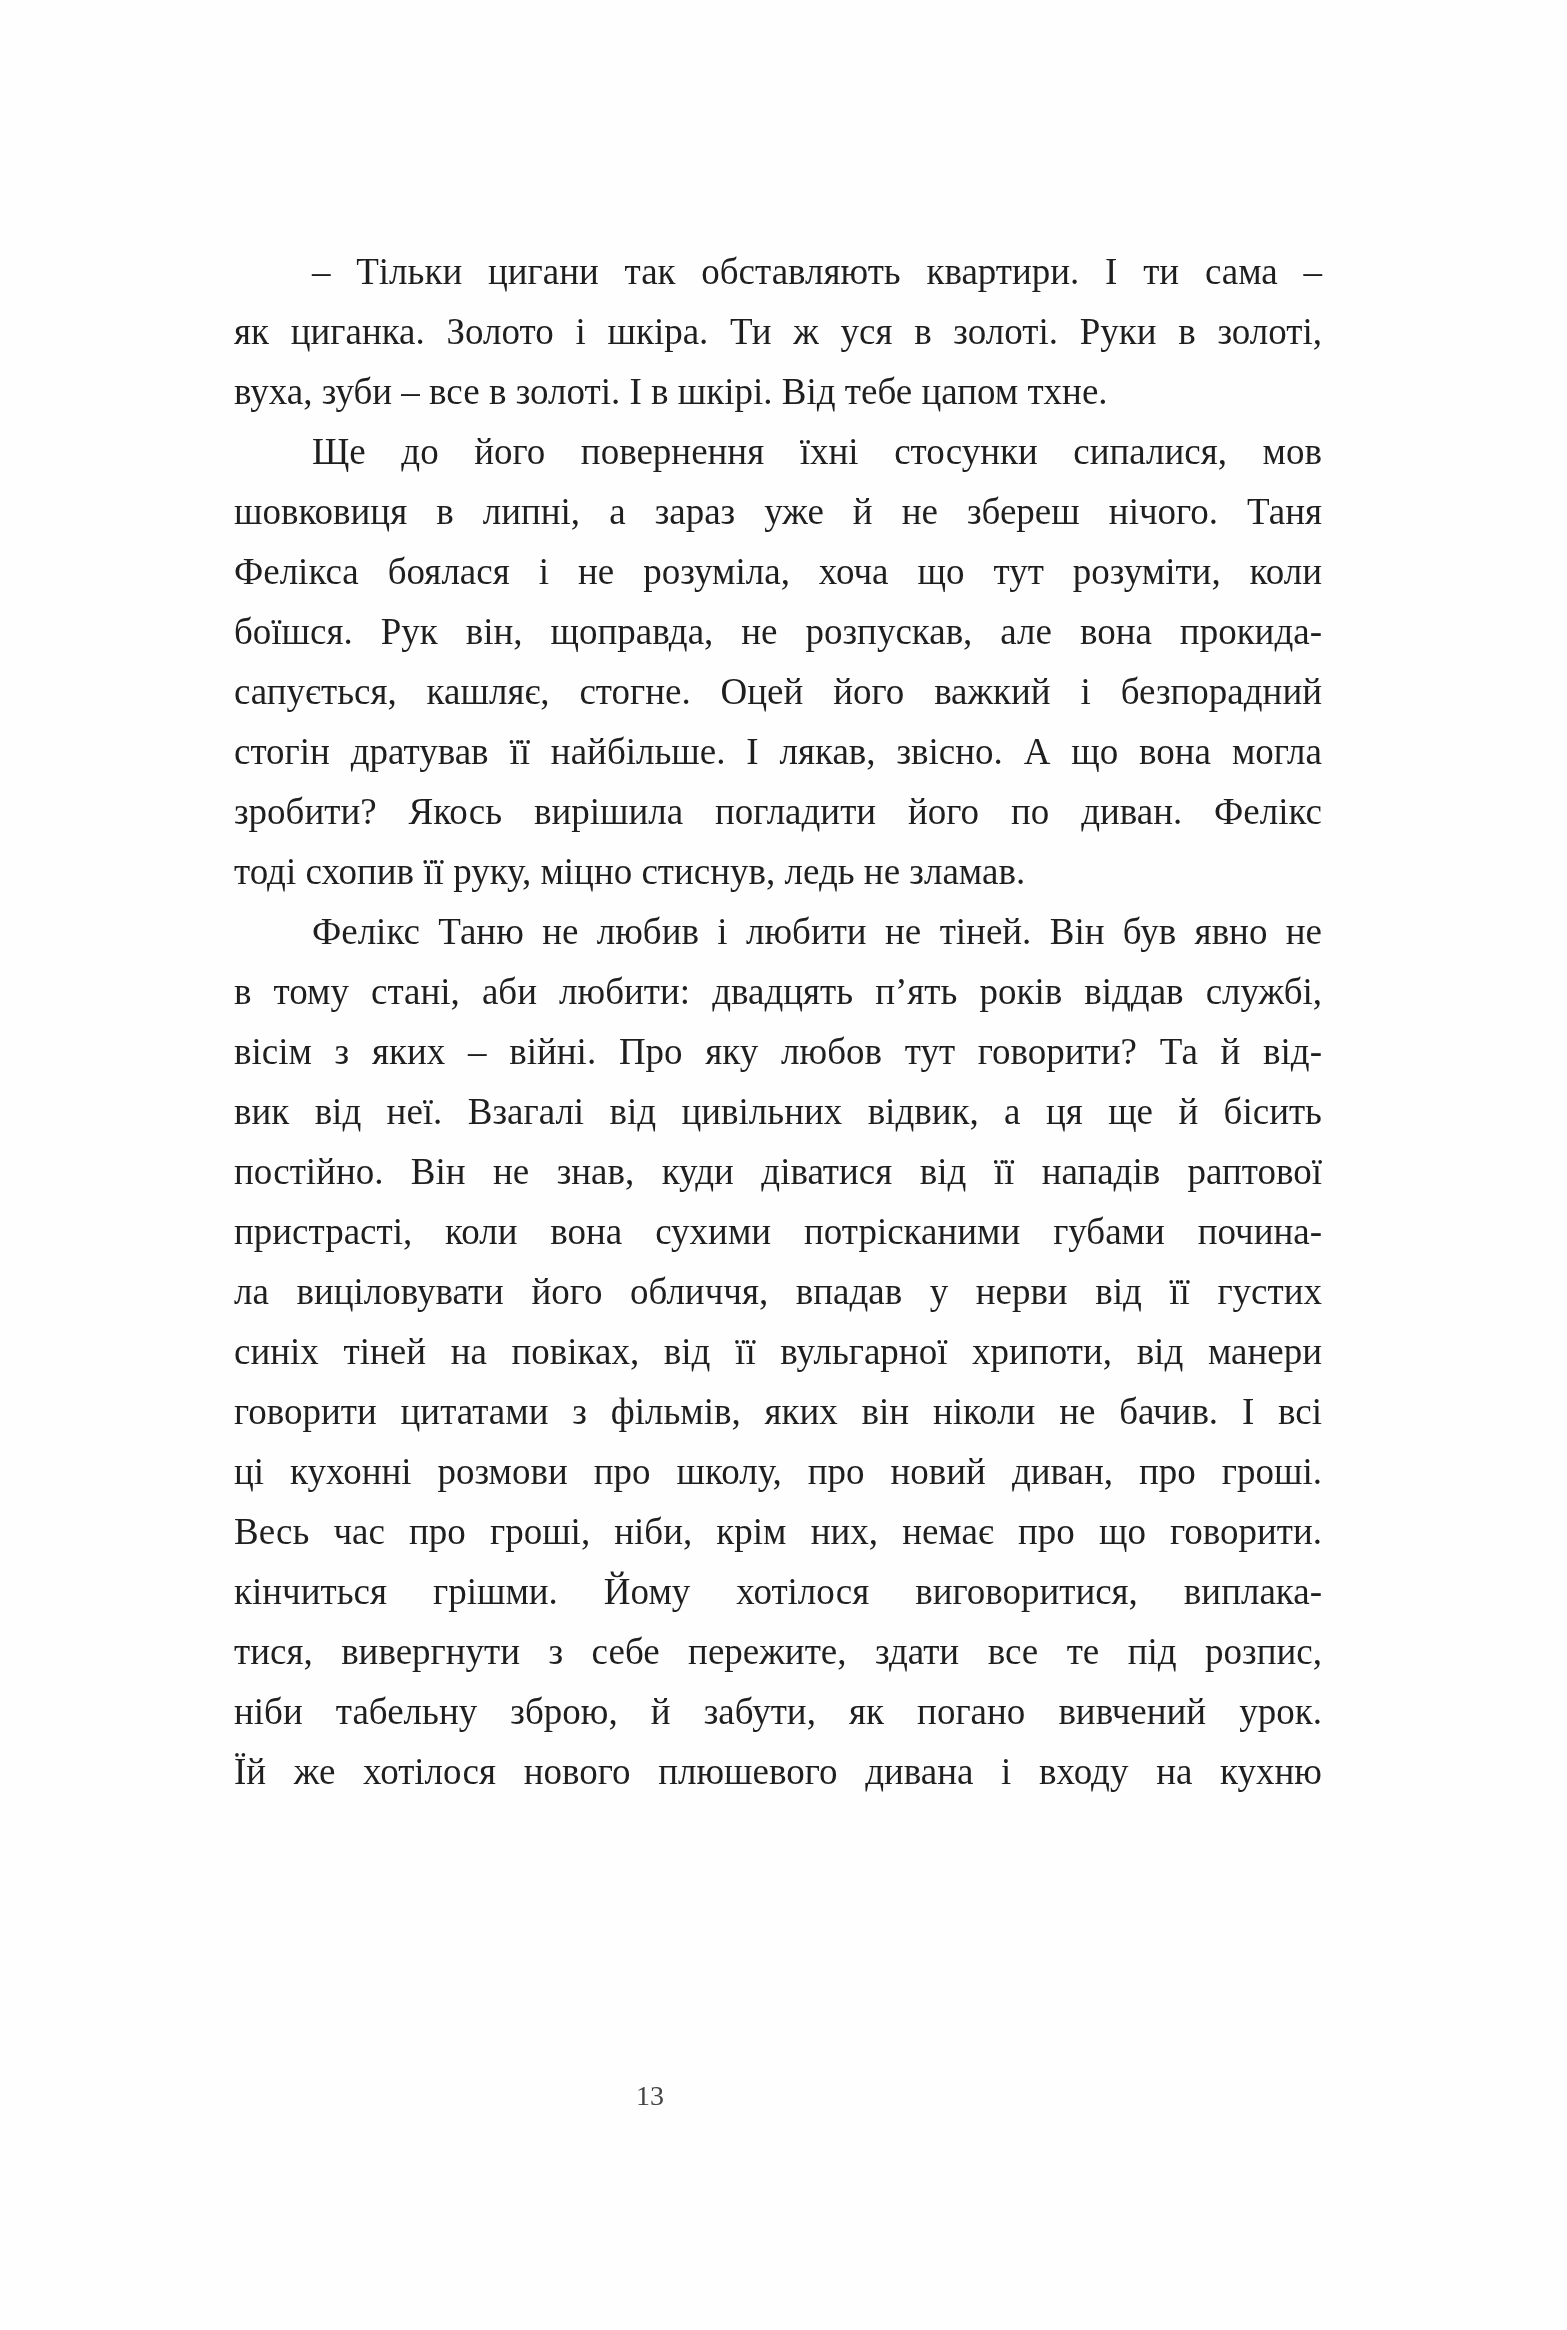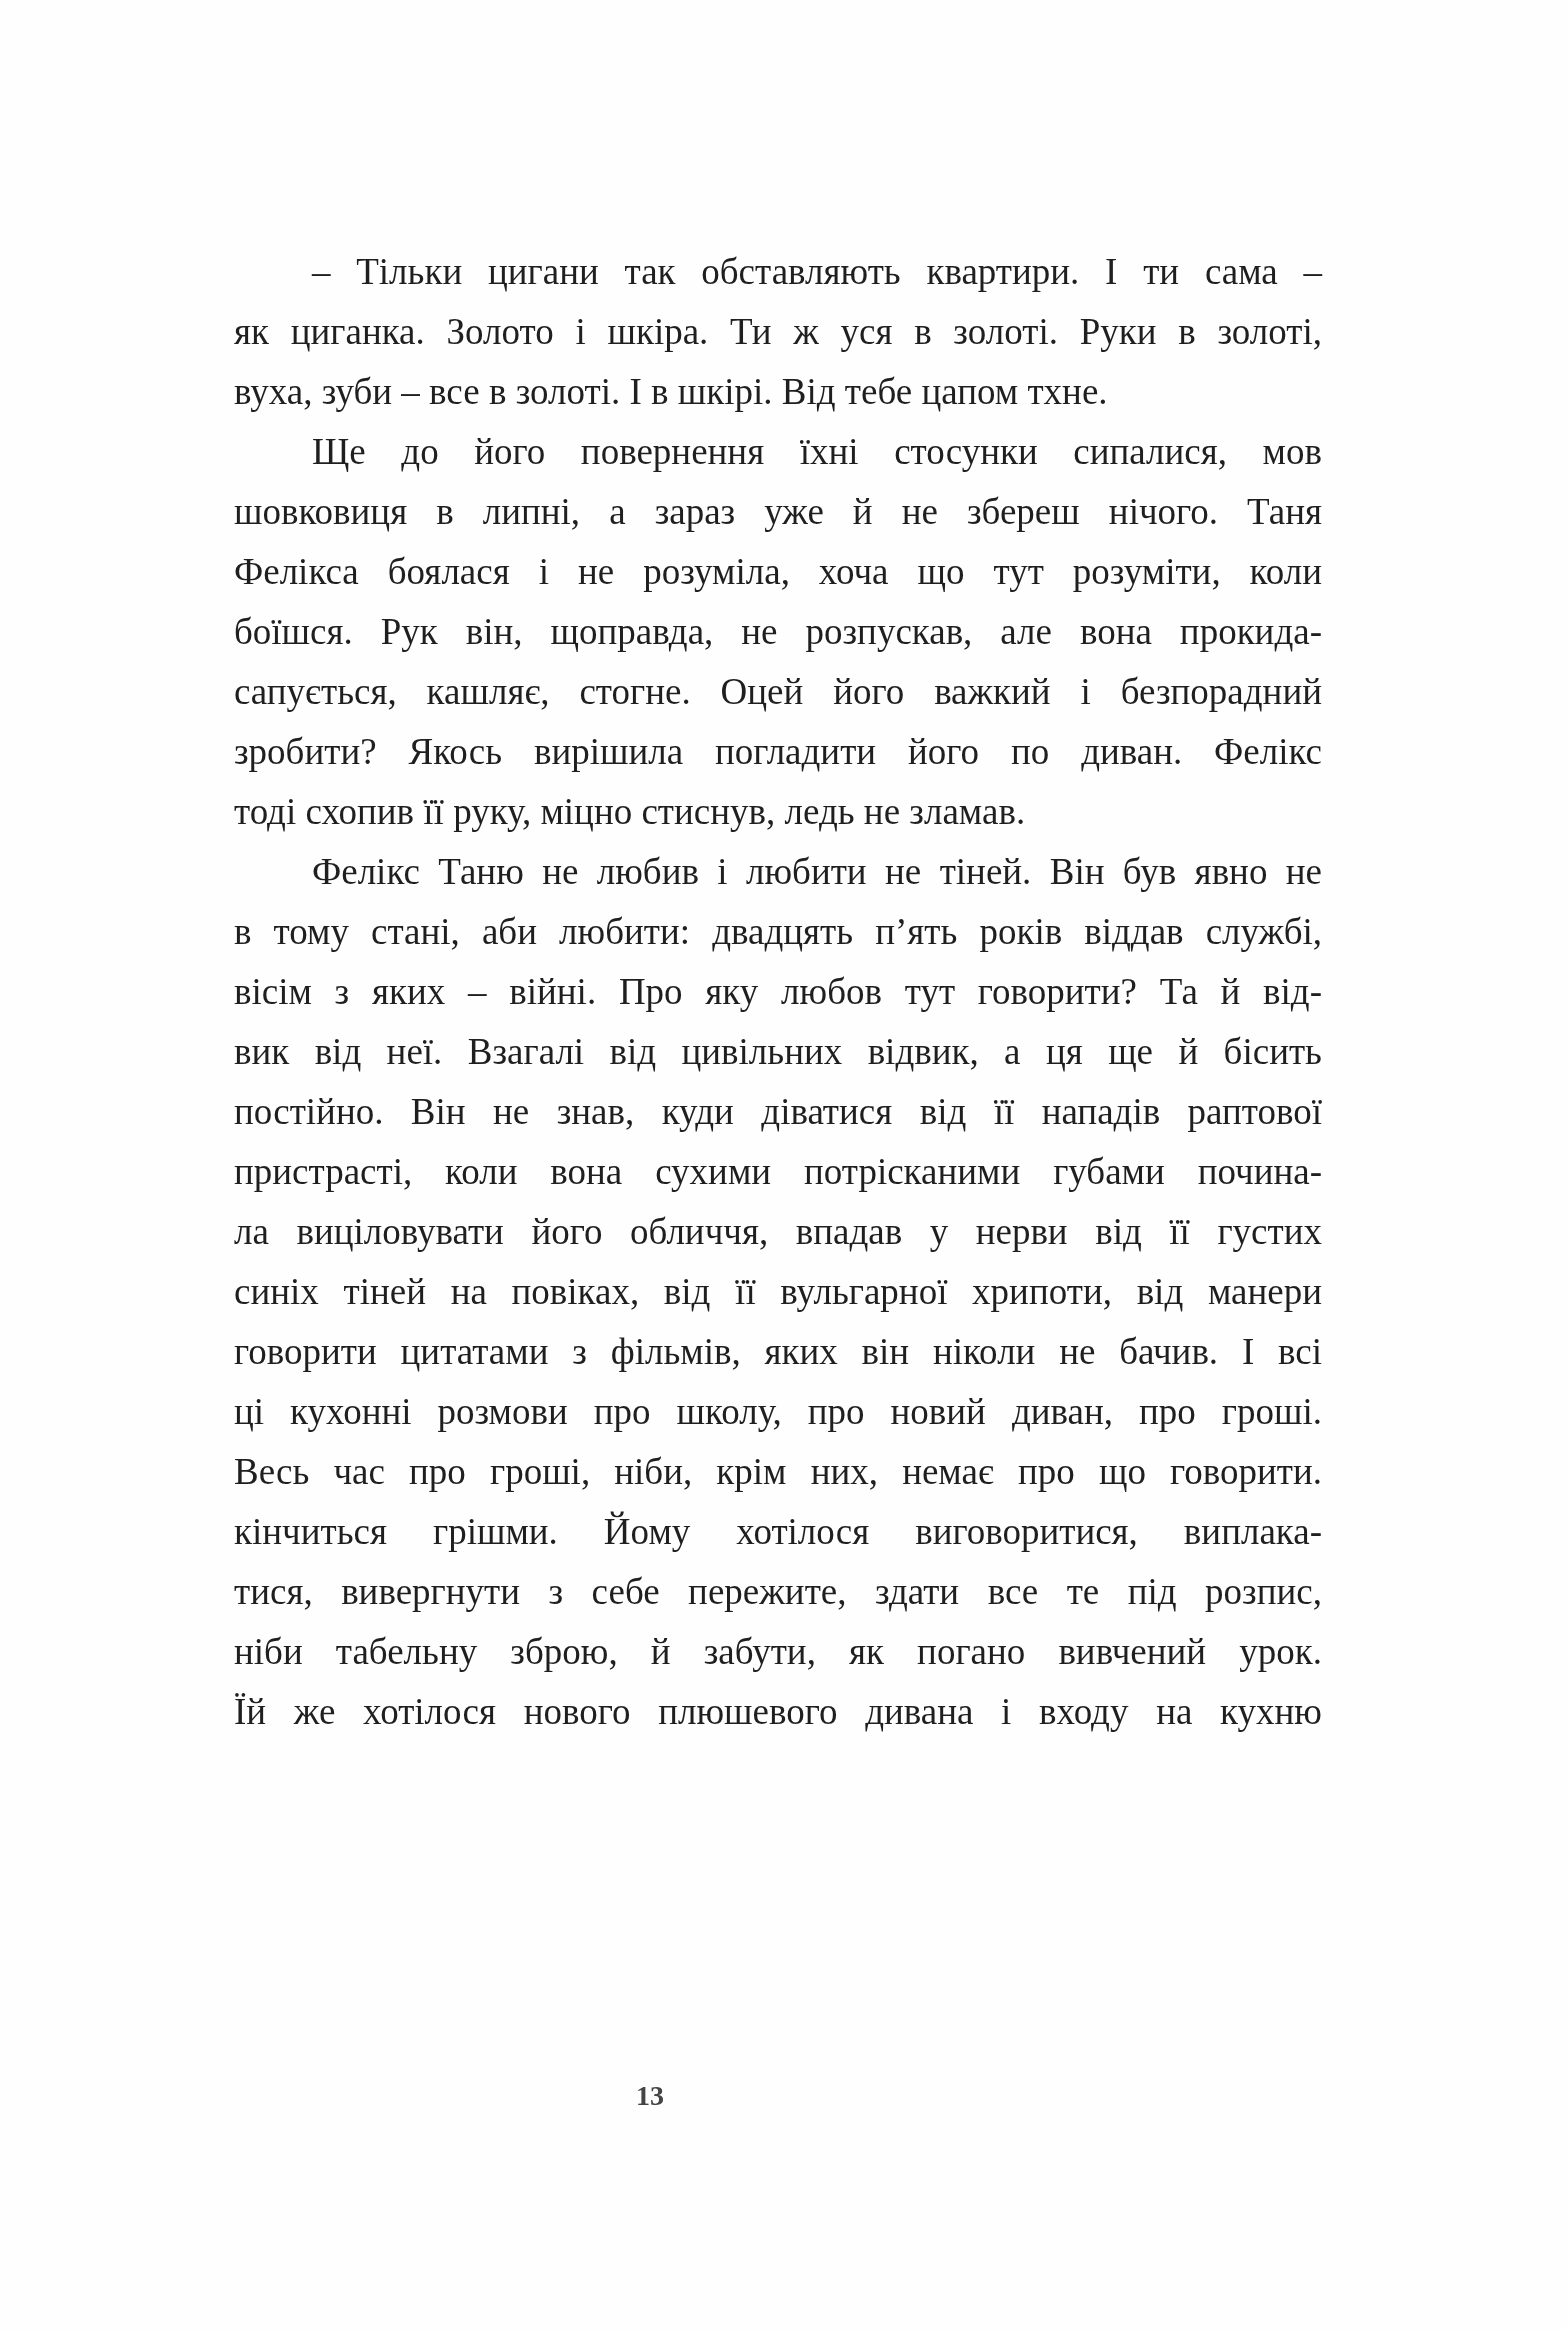--- a/index.html
+++ b/index.html
@@ -46,38 +46,38 @@
   }
   .page-number {
     position: absolute;
     left: 0;
     width: 1300px;
     top: 2080px;
     text-align: center;
     font-family: "Liberation Serif", "DejaVu Serif", serif;
     font-size: 28px;
     color: #444444;
-    font-weight: bold;
   }
 </style>
 </head>
 <body>
 
 <div class="page">
   <div class="text-block">
 
     <span class="line indent">– Тільки цигани так обставляють квартири. І ти сама –</span>
     <span class="line">як циганка. Золото і шкіра. Ти ж уся в золоті. Руки в золоті,</span>
     <span class="line last">вуха, зуби – все в золоті. І в шкірі. Від тебе цапом тхне.</span>
 
     <span class="line indent">Ще до його повернення їхні стосунки сипалися, мов</span>
     <span class="line">шовковиця в липні, а зараз уже й не збереш нічого. Таня</span>
     <span class="line">Фелікса боялася і не розуміла, хоча що тут розуміти, коли</span>
     <span class="line">боїшся. Рук він, щоправда, не розпускав, але вона прокида-</span>
     <span class="line">сапується, кашляє, стогне. Оцей його важкий і безпорадний</span>
+    <span class="line">стогін дратував її найбільше. І лякав, звісно. А що вона могла</span>
     <span class="line">зробити? Якось вирішила погладити його по диван. Фелікс</span>
     <span class="line last">тоді схопив її руку, міцно стиснув, ледь не зламав.</span>
 
     <span class="line indent">Фелікс Таню не любив і любити не тіней. Він був явно не</span>
     <span class="line">в тому стані, аби любити: двадцять п’ять років віддав службі,</span>
     <span class="line">вісім з яких – війні. Про яку любов тут говорити? Та й від-</span>
     <span class="line">вик від неї. Взагалі від цивільних відвик, а ця ще й бісить</span>
     <span class="line">постійно. Він не знав, куди діватися від її нападів раптової</span>
     <span class="line">пристрасті, коли вона сухими потрісканими губами почина-</span>
     <span class="line">ла виціловувати його обличчя, впадав у нерви від її густих</span>

